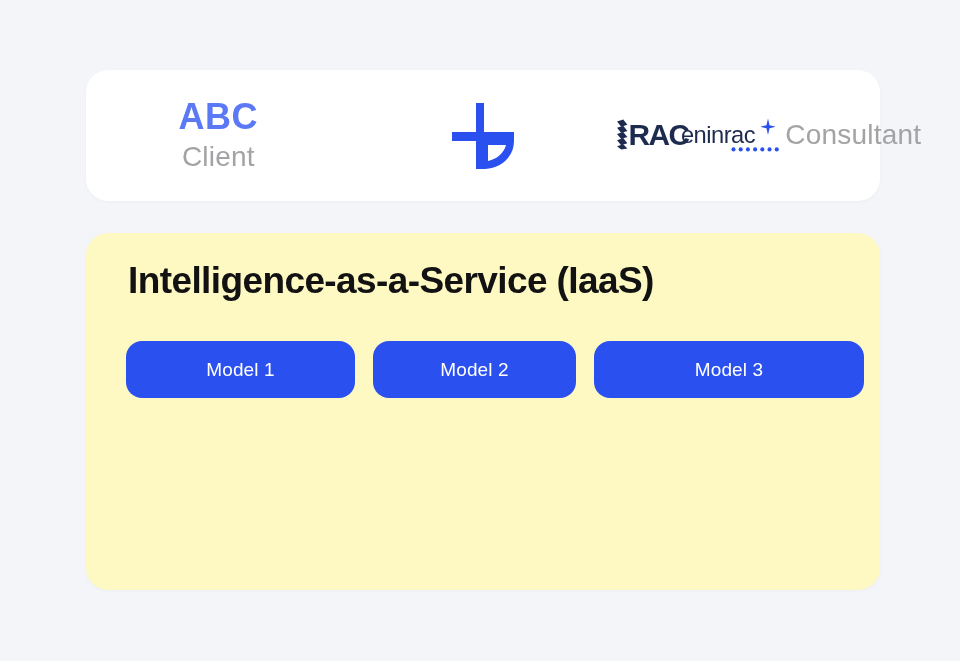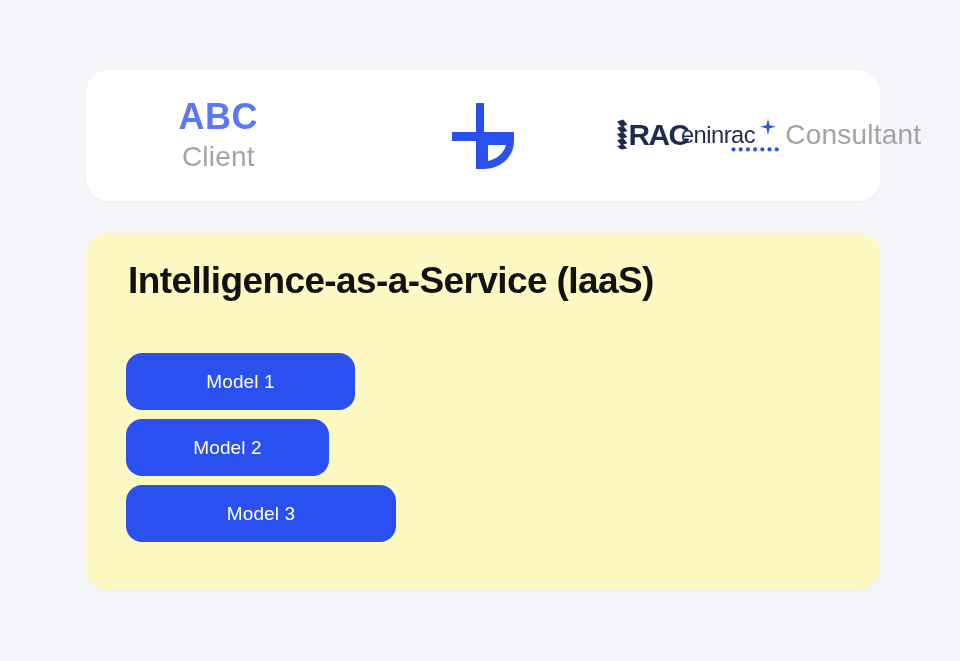--- a/index.html
+++ b/index.html
@@ -96,24 +96,23 @@
     top: 27px;
     font-size: 37px;
     font-weight: 700;
     letter-spacing: -0.6px;
     color: #121212;
     white-space: nowrap;
   }
   .model-list {
     position: absolute;
     left: 40px;
-    top: 120px;
-    display: flex;
-    flex-direction: column;
-    gap: 9px;
+    top: 108px;
+    display: flex;
+    gap: 18px;
   }
   .model-btn {
     display: flex;
     align-items: center;
     justify-content: center;
     height: 57px;
     border-radius: 16px;
     background: #2b50f0;
     color: #ffffff;
     font-size: 19px;

